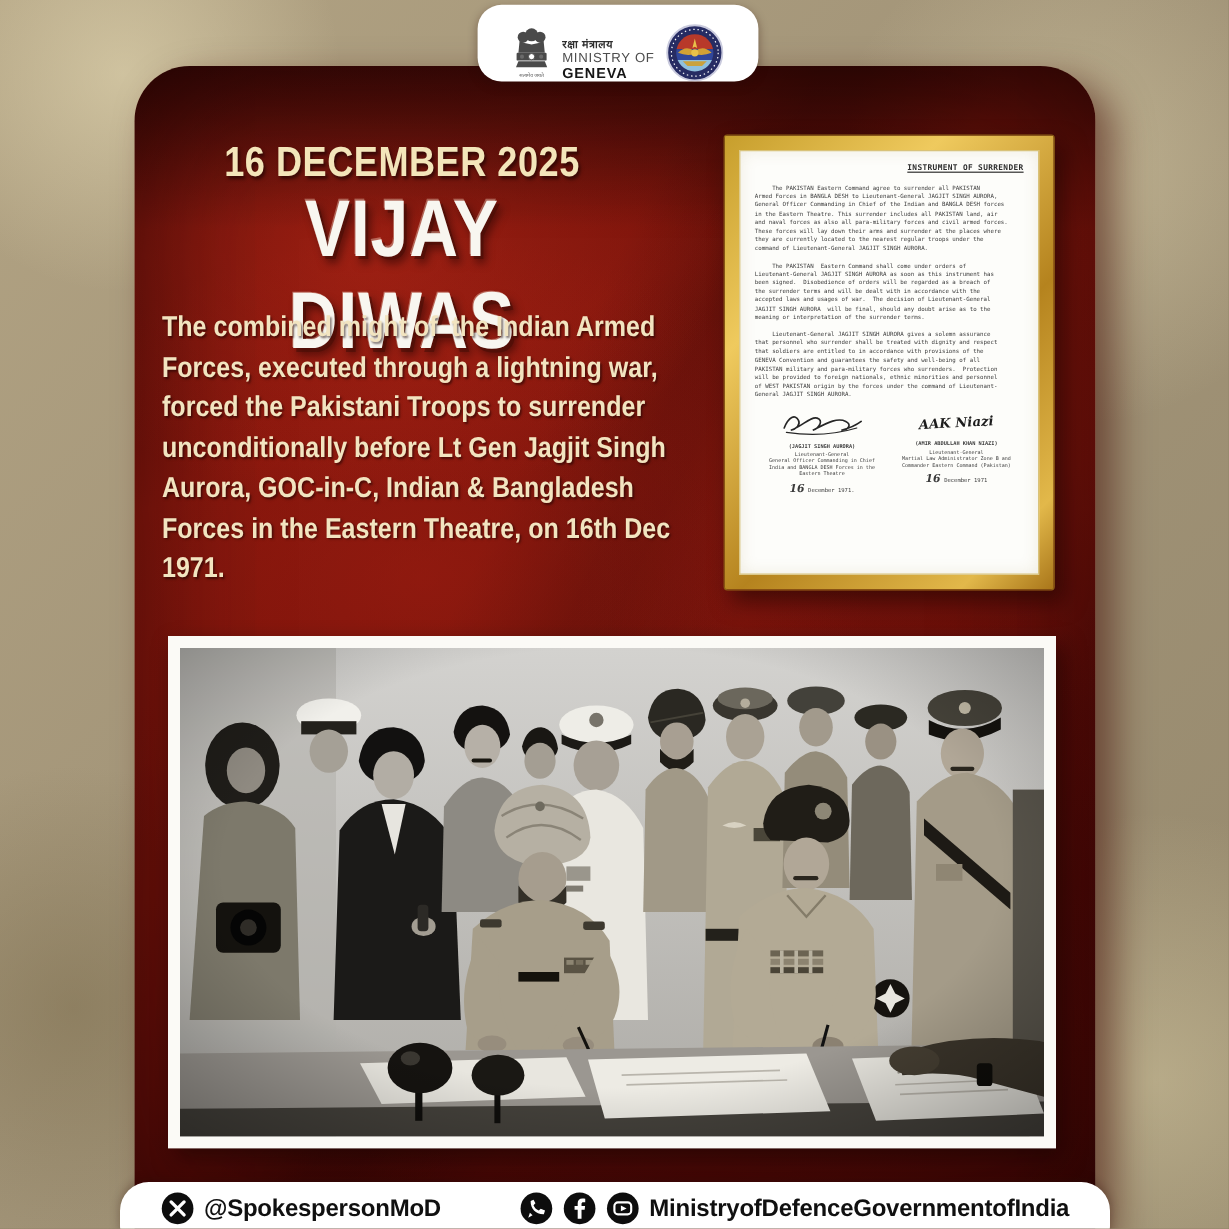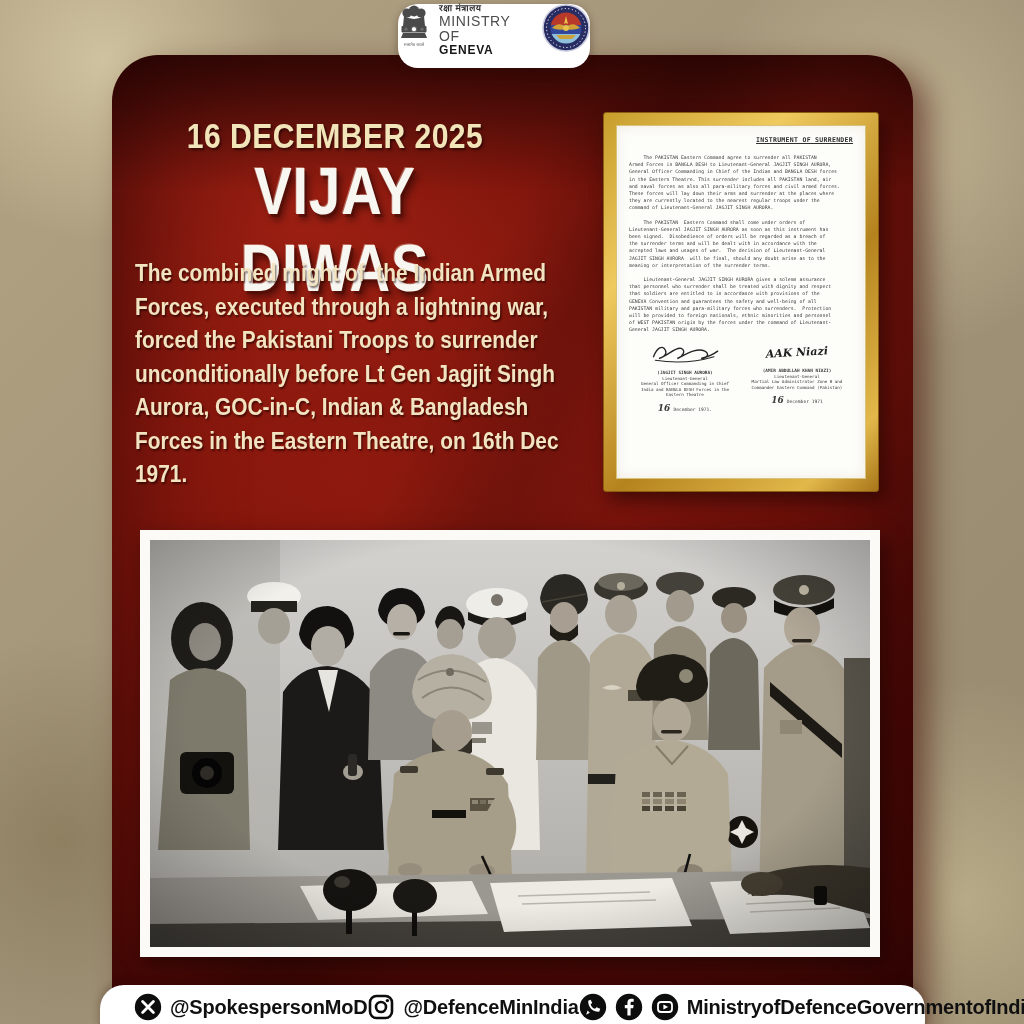--- a/index.html
+++ b/index.html
@@ -18,27 +18,27 @@
     background:
       linear-gradient(180deg, rgba(18,2,2,0.55), rgba(18,2,2,0) 14%),
       radial-gradient(ellipse 430px 300px at 24% 16%, rgba(196,44,26,0.50), transparent 70%),
       radial-gradient(ellipse 520px 400px at 30% 44%, rgba(178,34,20,0.42), transparent 72%),
       radial-gradient(ellipse 420px 340px at 78% 34%, rgba(150,26,16,0.30), transparent 72%),
       radial-gradient(ellipse 640px 520px at 70% 82%, rgba(110,16,10,0.35), transparent 75%),
       linear-gradient(115deg, transparent 0 38%, rgba(0,0,0,0.20) 46% 49%, transparent 58%),
       linear-gradient(155deg,#5f0e09 0%,#7e150c 28%,#6e110a 52%,#470806 78%,#320504 100%);
     box-shadow:16px 12px 30px rgba(70,16,8,0.55), inset 0 0 120px rgba(20,0,0,0.55);}
   
-  .tab{position:absolute;left:398px;top:4px;width:192px;height:64px;background:#ffffff;
-    border-radius:20px;display:flex;align-items:flex-start;justify-content:center;gap:9px;
+  .tab{position:absolute;left:398px;top:4px;width:234px;height:64px;background:#ffffff;
+    border-radius:20px;display:flex;align-items:flex-end;justify-content:center;gap:9px;
     box-shadow:0 3px 8px rgba(40,10,5,0.35);z-index:5;}
   .emblem{width:32px;height:46px;flex:0 0 auto;}
   .ministry-text{display:flex;flex-direction:column;line-height:1.05;}
   .ministry-hindi{font-size:9px;color:#2e2e2e;font-weight:700;letter-spacing:0.5px;}
-  .ministry-l1{font-size:14px;color:#4d4d4d;letter-spacing:0.6px;margin-top:1px;}
+  .ministry-l1{font-size:11px;color:#4d4d4d;letter-spacing:0.6px;margin-top:1px;}
   .ministry-l2{font-size:12px;color:#161616;font-weight:700;letter-spacing:0.8px;}
   .mod-logo{width:48px;height:48px;flex:0 0 auto;}
   
   .date-line{position:absolute;left:135px;top:116px;width:400px;text-align:center;
     font-size:35px;font-weight:700;color:#f3e5ba;letter-spacing:0.5px;
     transform:scaleX(0.86);transform-origin:50% 50%;
     text-shadow:2px 2px 3px rgba(20,2,2,0.6);}
   .big-title{position:absolute;left:135px;top:152px;width:400px;text-align:center;
     font-size:67px;font-weight:700;color:#f8f6f0;letter-spacing:1px;
     transform:scaleX(0.84);transform-origin:50% 50%;
@@ -346,28 +346,20 @@
   <div class="footer">
     <div class="f-group">
       <svg class="f-icon" viewBox="0 0 28 28">
         <circle cx="14" cy="14" r="13.2" fill="#0d0d0d"></circle>
         <path d="M8.6 8.6 L19.4 19.4 M19.4 8.6 L8.6 19.4" stroke="#ffffff" stroke-width="2.8" stroke-linecap="round"></path>
       </svg>
       <span class="f-text">@SpokespersonMoD</span>
     </div>
     <div class="f-group">
       <svg class="f-icon" viewBox="0 0 28 28">
-        <rect x="3" y="3" width="22" height="22" rx="6.5" fill="none" stroke="#0d0d0d" stroke-width="2.6"></rect>
-        <circle cx="14" cy="14" r="5" fill="none" stroke="#0d0d0d" stroke-width="2.6"></circle>
-        <circle cx="20.4" cy="7.6" r="1.7" fill="#0d0d0d"></circle>
-      </svg>
-      <span class="f-text">@DefenceMinIndia</span>
-    </div>
-    <div class="f-group">
-      <svg class="f-icon" viewBox="0 0 28 28">
         <circle cx="14" cy="14" r="13.2" fill="#0d0d0d"></circle>
         <path d="M9.2 7.8 C9 14.4 13.6 19 20.2 18.8 L21.2 15.8 L17.6 14.2 L16 15.8 C13.6 14.8 12.6 13.8 11.6 11.4 L13.2 9.8 L11.6 6.8 Z" fill="#ffffff"></path>
         <path d="M7.2 21.8 L8.6 17.6 L10.8 19.8 Z" fill="#ffffff"></path>
       </svg>
       <svg class="f-icon" viewBox="0 0 28 28">
         <circle cx="14" cy="14" r="13.2" fill="#0d0d0d"></circle>
         <path d="M15.6 22.6 L15.6 15.2 L18.2 15.2 L18.6 12.1 L15.6 12.1 L15.6 10.2 C15.6 9.2 16.1 8.8 17.1 8.8 L18.7 8.8 L18.7 6 C18.1 5.9 17.1 5.8 16.3 5.8 C13.9 5.8 12.4 7.2 12.4 9.8 L12.4 12.1 L9.8 12.1 L9.8 15.2 L12.4 15.2 L12.4 22.6 Z" fill="#ffffff"></path>
       </svg>
       <svg class="f-icon" viewBox="0 0 28 28">
         <circle cx="14" cy="14" r="13.2" fill="#0d0d0d"></circle>

